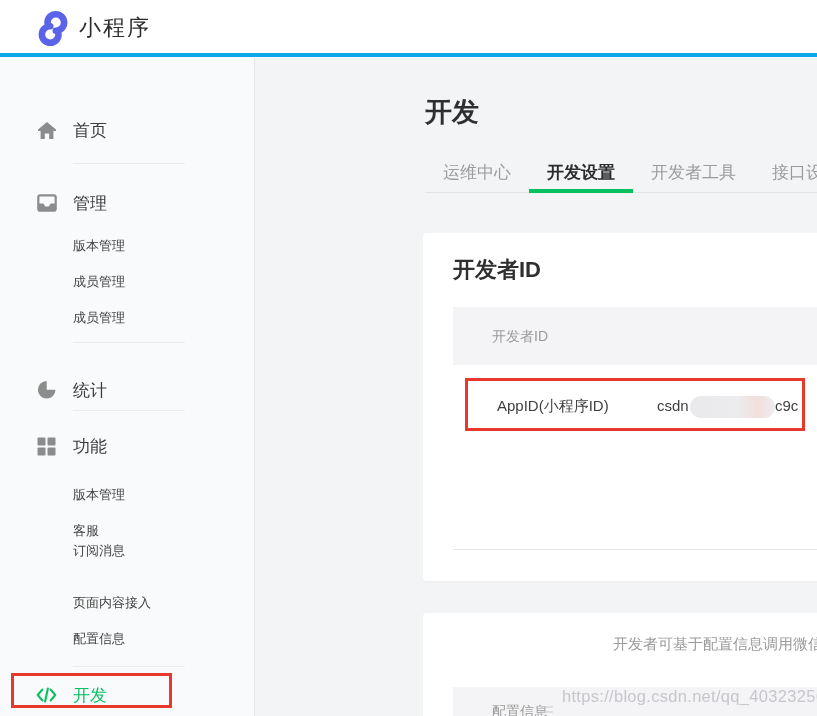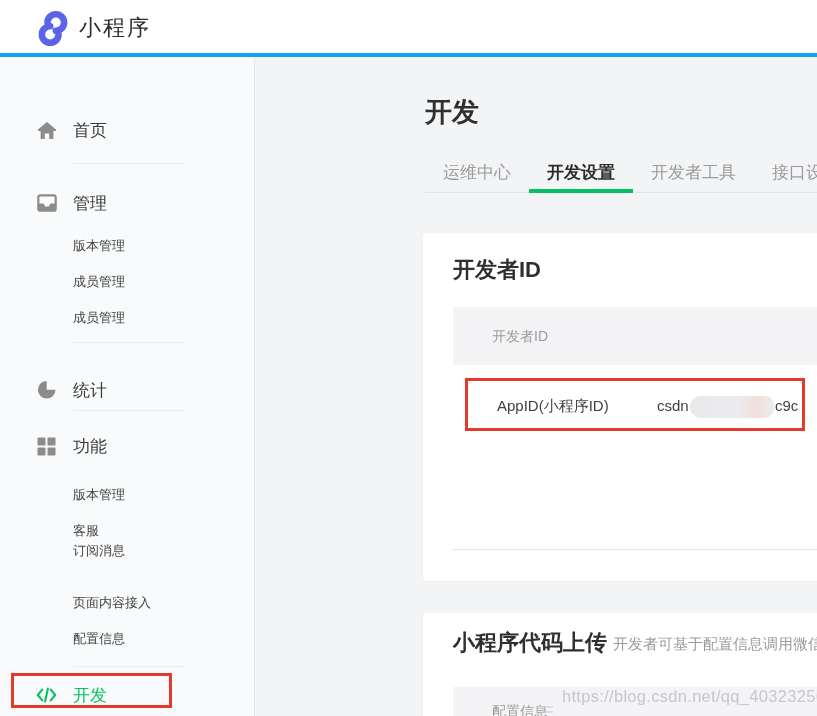--- a/index.html
+++ b/index.html
@@ -172,21 +172,20 @@
     <div class="field-val" style="left:234px;top:161px">csdn</div>
     <div class="redact"></div>
     <div class="field-val" style="left:352px;top:161px">c9c</div>
     <div class="appid-annotation"></div>
 
 
     <div class="c1-divider"></div>
   </section>
 
   <section class="card card2">
-    <h2 class="card-h" style="top:15px">小程序代码上传</h2>
     <div class="card-desc">开发者可基于配置信息调用微信开</div>
 
     <div class="col-row c2-colrow">
       <span class="col-label">配置信息</span>
     </div>
   </section>
 
   <div class="wm-icon">
       <span></span>
       <span></span>

